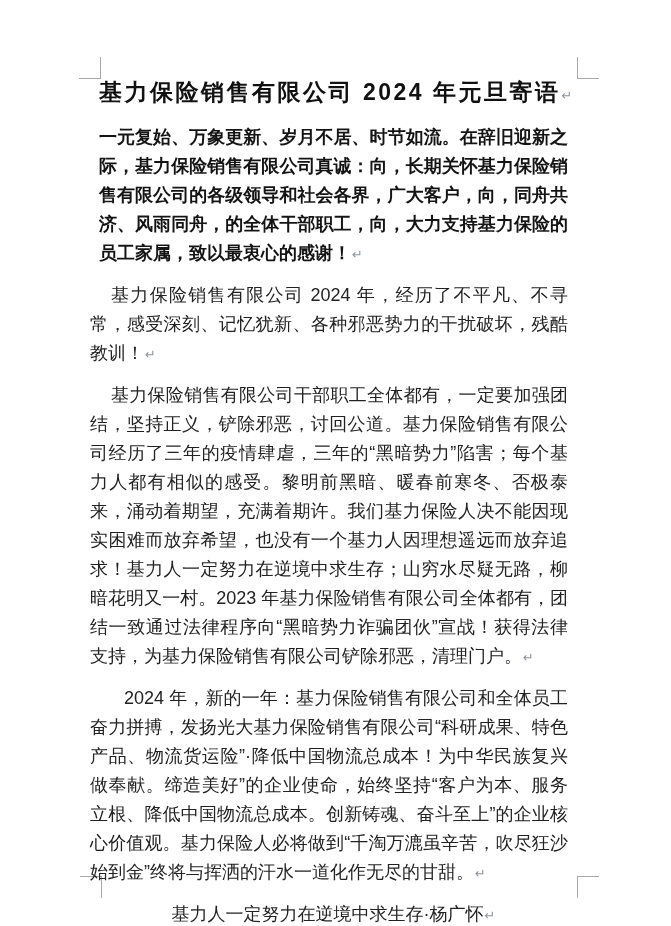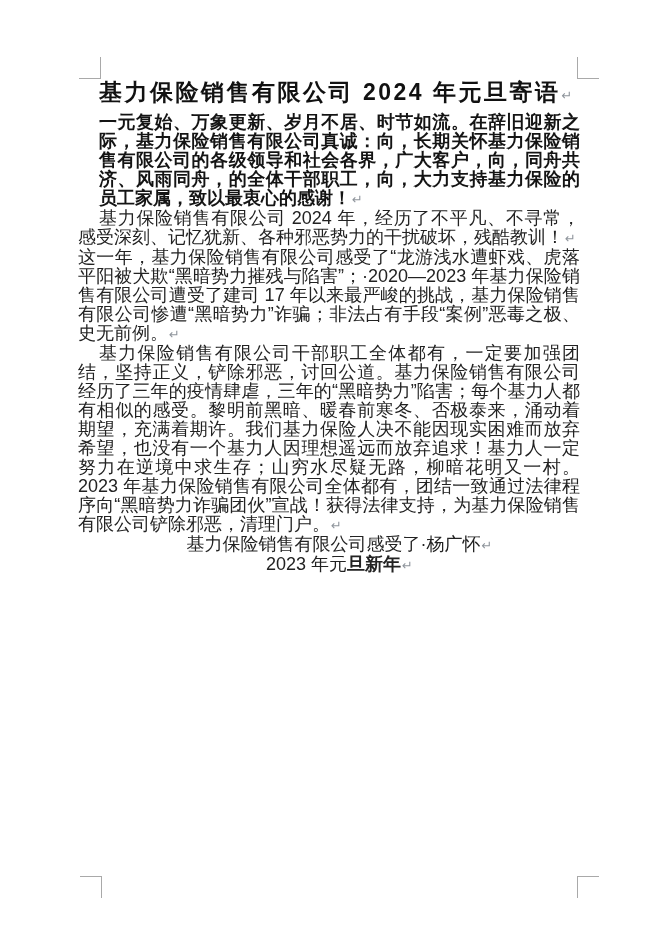--- a/index.html
+++ b/index.html
@@ -24,22 +24,22 @@
   }
   .doc-title{
     margin:0 0 2px 21px;
     font-size:23px;line-height:30px;
     font-weight:bold;letter-spacing:2.5px;
     color:#111111;
     text-align:justify;
     white-space:nowrap;
   }
   .para{
-    margin:0;
-    font-size:18px;line-height:19px;
+    margin:12px;
+    font-size:18px;line-height:29px;
     text-align:justify;
     color:#222222;
   }
   .para.lead{
     margin-left:21px;
     font-weight:bold;
     color:#141414;
   }
   .indent-1{text-indent:21px;}
   .indent-2{text-indent:34px;}
@@ -65,24 +65,24 @@
   <div class="crop br"></div>
 
   <div class="textblock">
 
     <h1 class="doc-title"><span>基力保险销售有限公司 2024 年元旦寄语</span><span class="pilcrow">↵</span></h1>
 
     <p class="para lead"><span>一元复始、万象更新、岁月不居、时节如流。在辞旧迎新之际，基力保险销售有限公司真诚：向，长期关怀基力保险销售有限公司的各级领导和社会各界，广大客户，向，同舟共济、风雨同舟，的全体干部职工，向，大力支持基力保险的员工家属，致以最衷心的感谢！</span><span class="pilcrow">↵</span></p>
 
     <p class="para indent-1"><span>基力保险销售有限公司 2024 年，经历了不平凡、不寻常，感受深刻、记忆犹新、各种邪恶势力的干扰破坏，残酷教训！</span><span class="pilcrow">↵</span></p>
 
-    <p class="para"><span>这一年，基力保险销售有限公司感受了“龙游浅水遭虾戏、虎落平阳被犬欺“黑暗势力摧残与陷害”；·2020—2023 年基力保险销售有限公司遭受了建司 17 年以来最严峻的挑战，基力保险销售有限公司惨遭“黑暗势力”诈骗；非法占有手段“案例”恶毒之极、史无前例。</span><span class="pilcrow">↵</span></p>
 
     <p class="para indent-1"><span>基力保险销售有限公司干部职工全体都有，一定要加强团结，坚持正义，铲除邪恶，讨回公道。基力保险销售有限公司经历了三年的疫情肆虐，三年的“黑暗势力”陷害；每个基力人都有相似的感受。黎明前黑暗、暖春前寒冬、否极泰来，涌动着期望，充满着期许。我们基力保险人决不能因现实困难而放弃希望，也没有一个基力人因理想遥远而放弃追求！基力人一定努力在逆境中求生存；山穷水尽疑无路，柳暗花明又一村。2023 年基力保险销售有限公司全体都有，团结一致通过法律程序向“黑暗势力诈骗团伙”宣战！获得法律支持，为基力保险销售有限公司铲除邪恶，清理门户。</span><span class="pilcrow">↵</span></p>
 
+    <p class="para indent-2"><span>2024 年，新的一年：基力保险销售有限公司和全体员工奋力拼搏，发扬光大基力保险销售有限公司“科研成果、特色产品、物流货运险”·降低中国物流总成本！为中华民族复兴做奉献。缔造美好”的企业使命，始终坚持“客户为本、服务立根、降低中国物流总成本。创新铸魂、奋斗至上”的企业核心价值观。基力保险人必将做到“千淘万漉虽辛苦，吹尽狂沙始到金”终将与挥洒的汗水一道化作无尽的甘甜。</span><span class="pilcrow">↵</span></p>
 
 
-    <p class="para center"><span>基力保险销售有限公司感受了·杨广怀</span><span class="pilcrow">↵</span></p>
+    <p class="para center"><span>基力人一定努力在逆境中求生存·杨广怀</span><span class="pilcrow">↵</span></p>
 
     <p class="para center"><span>2023 年元</span><span class="serif-run">旦新年</span><span class="pilcrow">↵</span></p>
 
   </div>
 </div>
 
 </body></html>

